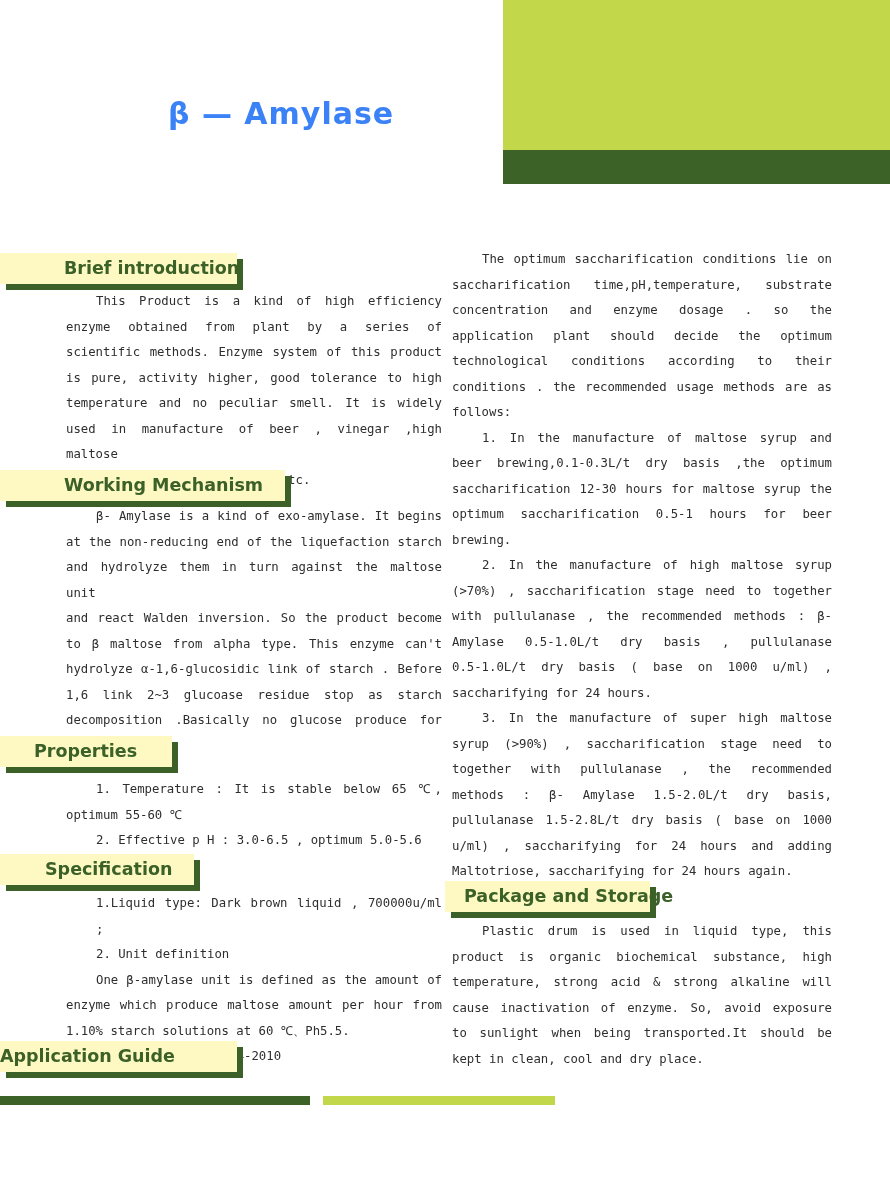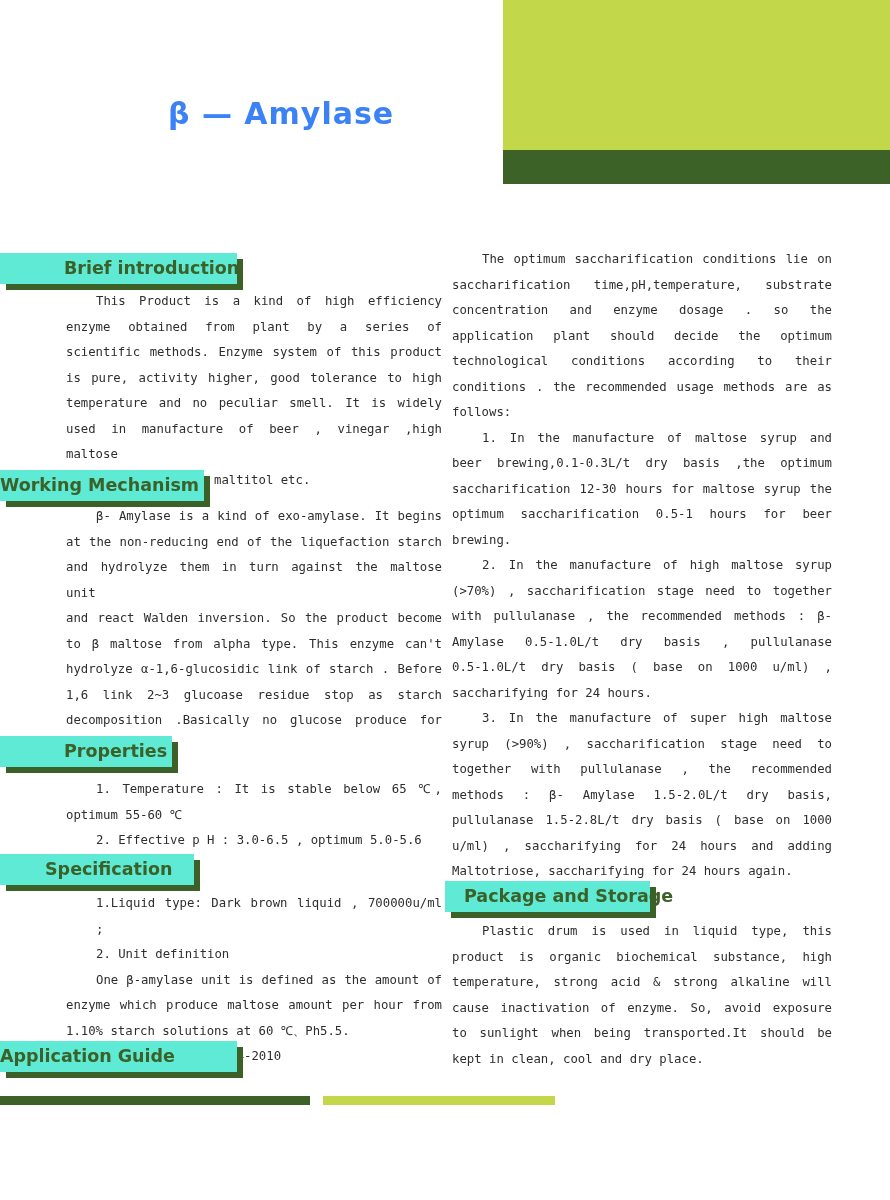--- a/index.html
+++ b/index.html
@@ -14,29 +14,29 @@
   }
   .accent-block   { position:absolute; left:503px; top:0;     width:387px; height:150px; background:#c2d84a; }
   .accent-strip   { position:absolute; left:503px; top:150px; width:387px; height:34px;  background:#3c6227; }
   .doc-title {
     position:absolute; left:168px; top:94px;
     font-family:"DejaVu Sans", sans-serif;
     font-weight:bold; font-size:30px; line-height:40px;
     letter-spacing:1px; color:#3b82f6; white-space:nowrap;
   }
   .sec-head {
-    position:absolute; height:31px; background:#5eead4;
+    position:absolute; height:31px; background:#fef9c3;
     box-shadow:6px 6px 0 0 #3b6128;
     font-family:"DejaVu Sans", sans-serif;
     font-weight:bold; font-size:17.5px; line-height:31px;
     color:#3b6128; white-space:nowrap; box-sizing:border-box;
   }
   .h-brief       { top:253px;  left:0;     width:237px; padding-left:64px; }
-  .h-working     { top:470px;  left:0;     width:204px; }
-  .h-properties  { top:736px;  left:0;     width:172px; padding-left:64px; }
+  .h-working     { top:470px;  left:0;     width:285px; padding-left:64px; }
+  .h-properties  { top:736px;  left:0;     width:172px; padding-left:34px; }
   .h-spec        { top:854px;  left:0;     width:194px; padding-left:45px; }
   .h-application { top:1041px; left:0;     width:237px; }
   .h-package     { top:881px;  left:445px; width:205px; padding-left:19px; }
 
   .textblock { position:absolute; font-size:12.3px; line-height:25.5px; }
   .tb-brief      { top:289px; left:66px;  width:376px; }
   .tb-working    { top:504px; left:66px;  width:376px; }
   .tb-properties { top:777px; left:66px;  width:376px; }
   .tb-spec       { top:891px; left:66px;  width:376px; }
   .tb-right      { top:247px; left:452px; width:380px; }

